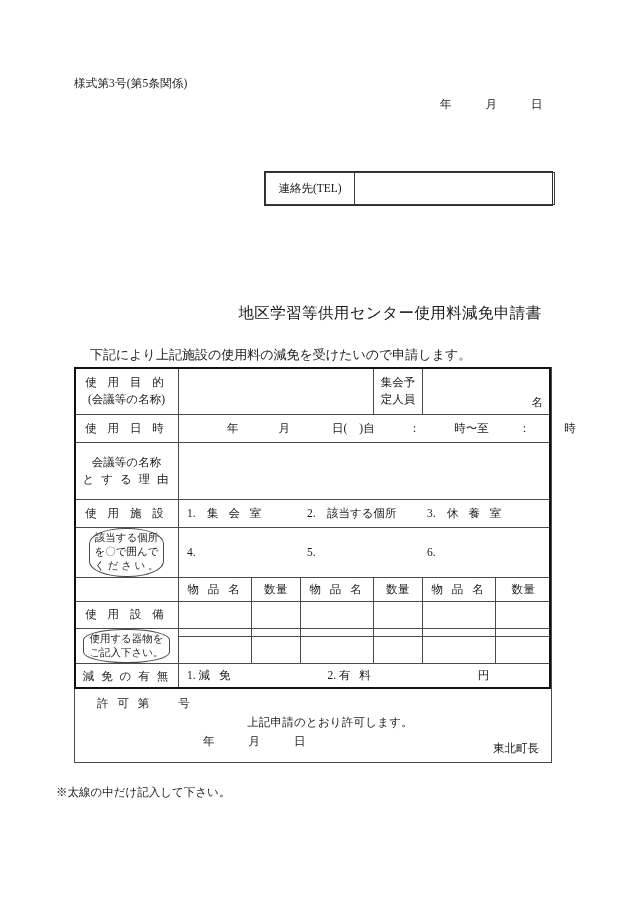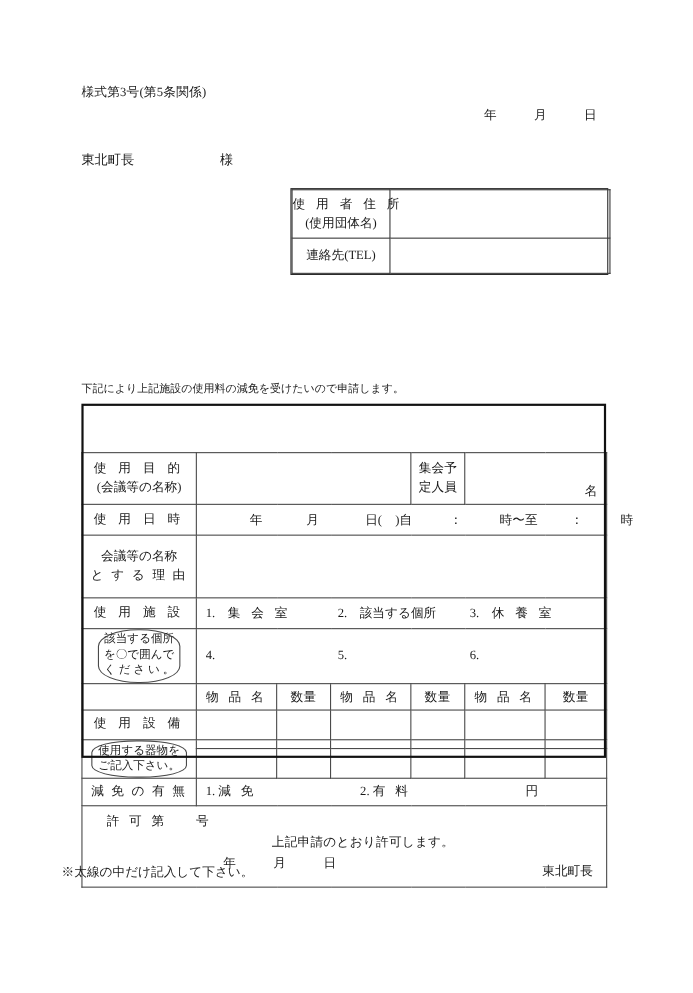--- a/index.html
+++ b/index.html
@@ -91,39 +91,38 @@
     width: 630px;
     text-align: center;
     font-size: 15.5px;
     letter-spacing: 0.4px;
     padding-left: 150px;
     box-sizing: border-box;
   }
 
   .lead {
     position: absolute;
-    left: 74px;
+    left: 90px;
     top: 346px;
-    font-size: 10px;
+    font-size: 13px;
     white-space: nowrap;
   }
 
   
   .main-table-wrap {
     position: absolute;
     left: 74px;
     top: 367px;
     width: 477px;
   }
   table.main {
     border-collapse: collapse;
     width: 477px;
     table-layout: fixed;
     font-size: 11.5px;
-    margin-top: 44px;
   }
   table.main td {
     border: 1px solid #4a4a4a;
     padding: 0;
     vertical-align: middle;
   }
   .lbl {
     text-align: center;
     line-height: 1.45;
     white-space: nowrap;
@@ -237,42 +236,33 @@
 <body>
 
 <div class="page">
 
   <div class="form-no">様式第3号(第5条関係)</div>
 
   <div class="date-line">
     <span>年</span><span class="sp"></span><span>月</span><span class="sp"></span><span>日</span>
   </div>
 
-  <div class="addressee">
-    <span>東北町長</span><span class="gap"></span><span>様</span>
-  </div>
 
   <div class="applicant-box">
     <table class="applicant">
       <tbody>
-          <tr class="r1">
-        <td class="app-label">
-          <div class="sp-w">使 用 者 住 所</div>
-          <div>(使用団体名)</div>
-        </td>
-        <td class="app-value"></td>
-      </tr>
       <tr class="r3">
         <td class="app-label">連絡先(TEL)</td>
         <td class="app-value"></td>
       </tr>
     </tbody>
       </table>
   </div>
 
+  <div class="doc-title">地区学習等供用センター使用料減免申請書</div>
 
   <div class="lead">下記により上記施設の使用料の減免を受けたいので申請します。</div>
 
   <div class="main-table-wrap">
     <table class="main">
       <colgroup>
         <col style="width:104px">
         <col style="width:73px">
         <col style="width:49px">
         <col style="width:73px">

